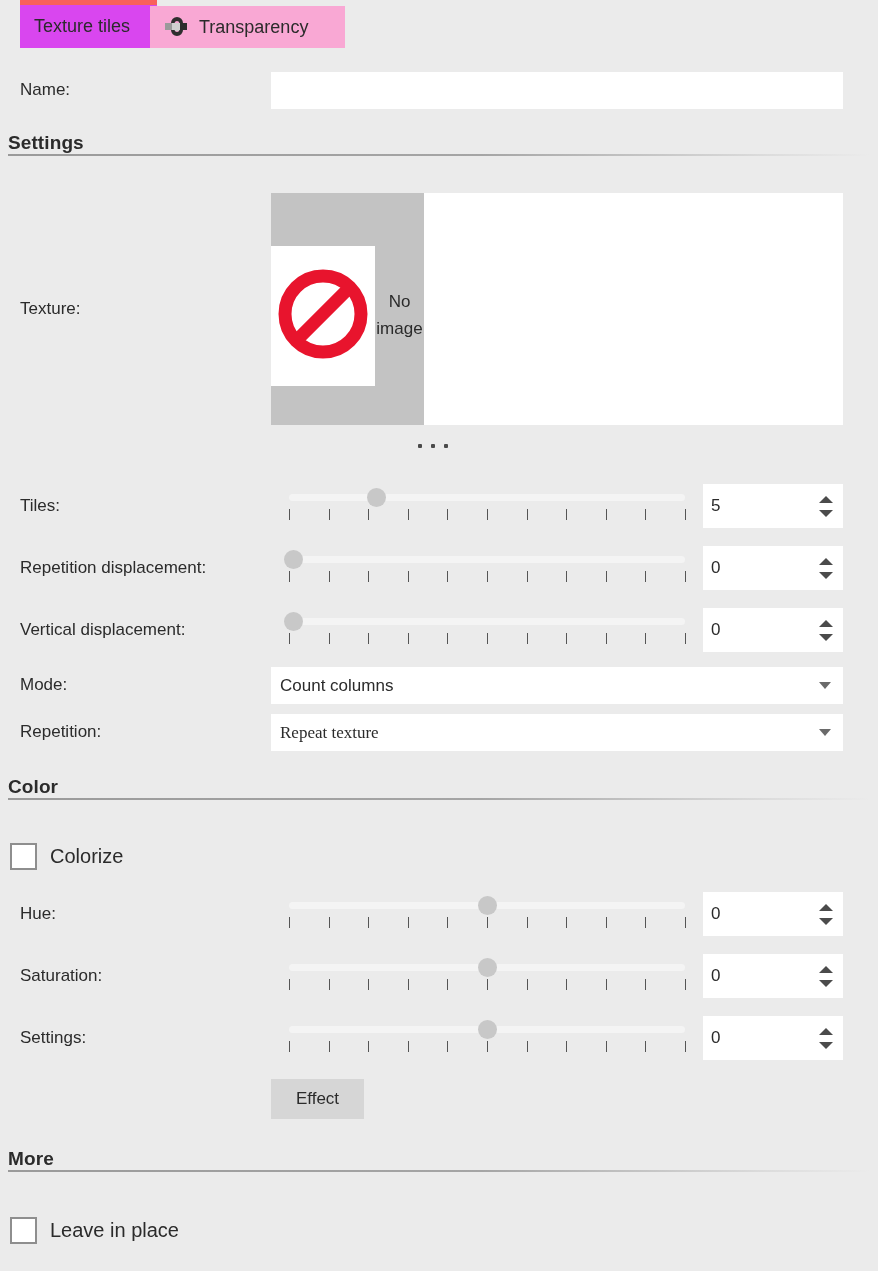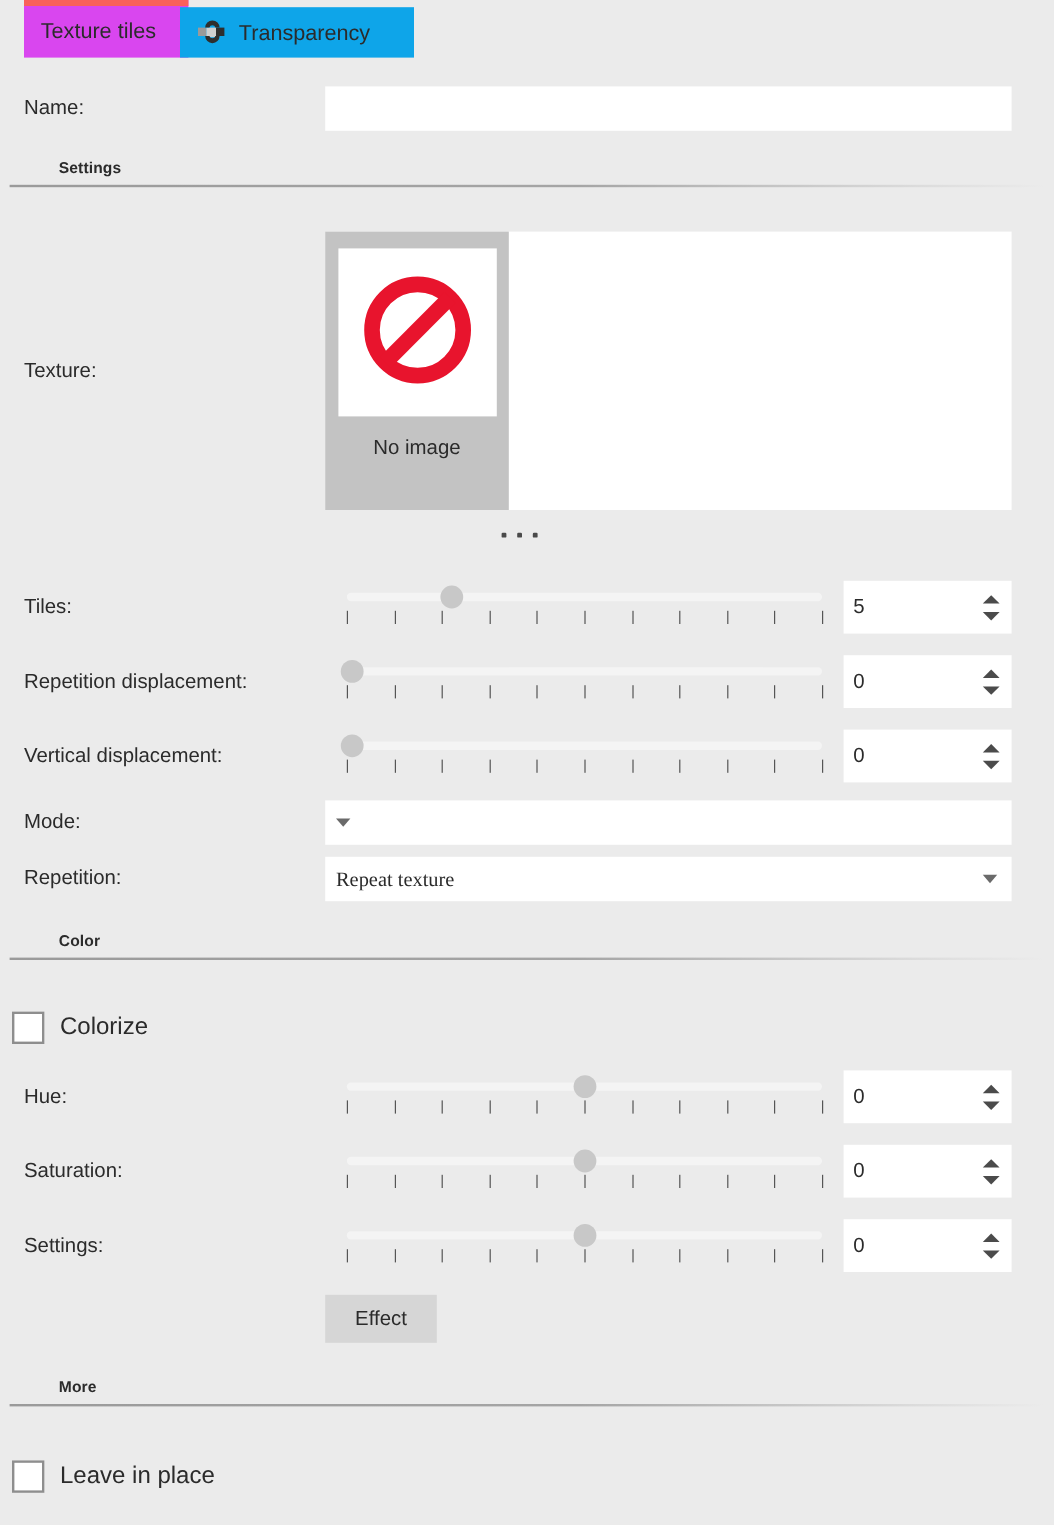--- a/index.html
+++ b/index.html
@@ -42,21 +42,21 @@
   .tab-active {
     left: 0;
     width: 137px;
     background: #d946ef;
     border-top: 5px solid #f9605a;
     margin-left: 20px;
   }
   .tab-inactive {
     left: 150px;
     width: 195px;
-    background: #0ea5e9;
+    background: #f9a8d4;
     top: 6px;
     height: 42px;
   }
 
   
   .tpicon {
     position: relative;
     width: 26px;
     height: 26px;
     flex: 0 0 26px;
@@ -72,25 +72,24 @@
   
   .section {
     position: absolute;
     left: 0;
     width: 878px;
   }
   .section-title {
     position: absolute;
     left: 8px;
     top: 0;
-    font-size: 13px;
+    font-size: 19px;
     font-weight: bold;
     color: #2b2b2b;
     letter-spacing: .1px;
-    margin-left: 41px;
   }
   .section-rule {
     position: absolute;
     left: 8px;
     top: 22px;
     width: 862px;
     height: 2px;
     background: linear-gradient(to right, #9a9a9a 0%, #a5a5a5 55%, #dcdcdc 88%, #ebebeb 100%);
   }
 
@@ -114,21 +113,21 @@
     width: 572px;
     height: 232px;
     background: #ffffff;
   }
   .gal-item {
     position: absolute;
     top: 0;
     width: 153px;
     height: 232px;
     display: flex;
-    flex-direction: column;
+    flex-direction: row;
     align-items: center;
     cursor: default;
   }
   .gal-item.selected { background: #c3c3c3; }
   .gal-thumb {
     width: 132px;
     height: 140px;
     margin-top: 14px;
     background: #ffffff;
     display: flex;
@@ -419,20 +418,21 @@
 <div class="spin" style="left:703px; top:608px;">
   <span class="spin-val">0</span>
   <span class="spin-arrows">
     <i class="arr-up"></i>
     <i class="arr-dn"></i>
   </span>
 </div>
 
 <div class="label" style="top:675px">Mode:</div>
 <div class="dropdown" style="left:271px; top:667px; width:572px;">
+  <span class="dd-text">Count columns</span>
   <span class="dd-caret"></span>
 </div>
 
 <div class="label" style="top:722px">Repetition:</div>
 <div class="dropdown" style="left:271px; top:714px; width:572px;font-family:Liberation Serif, serif;">
   <span class="dd-text">Repeat texture</span>
   <span class="dd-caret"></span>
 </div>
 
 <div class="section" style="top:776px">

